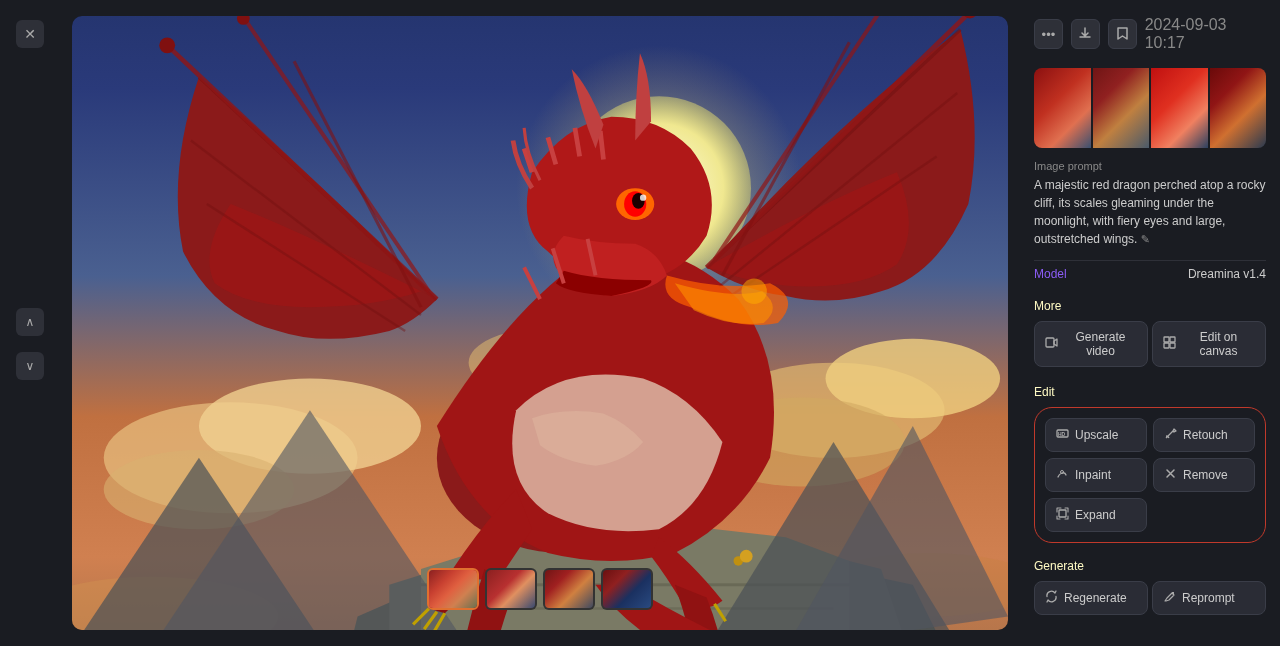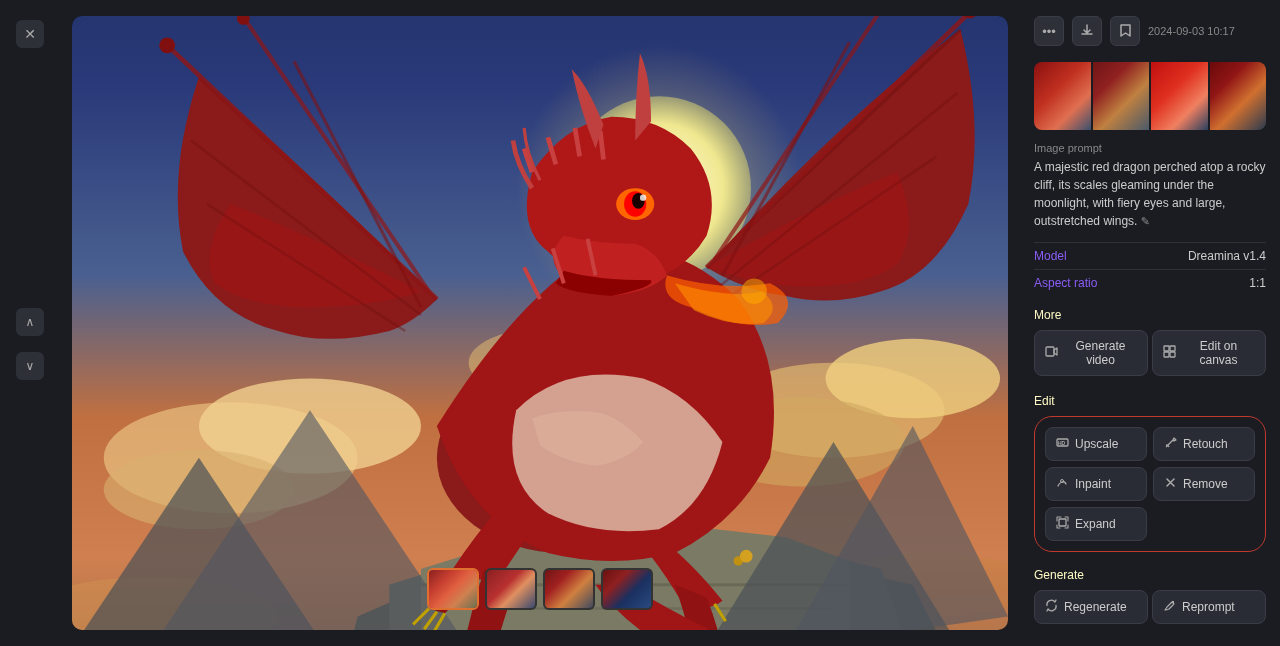--- a/index.html
+++ b/index.html
@@ -127,21 +127,21 @@
       border: 1px solid #3a3d48;
       border-radius: 6px;
       color: #aaa;
       cursor: pointer;
       display: flex;
       align-items: center;
       justify-content: center;
       font-size: 13px;
     }
     .timestamp {
-      font-size: 11px;
+      font-size: 16px;
       color: #888;
     }
 
     
     .sidebar-image-strip {
       width: 100%;
       height: 80px;
       border-radius: 8px;
       overflow: hidden;
       display: flex;
@@ -470,24 +470,20 @@
     <div class="prompt-text">
       <span>A majestic red dragon perched atop a rocky cliff, its scales gleaming under the moonlight, with fiery eyes and large, outstretched wings.</span>
       <span class="prompt-edit-icon"> ✎</span>
     </div>
   </div>
 
   <div>
     <div class="meta-row">
       <span class="meta-key">Model</span>
       <span class="meta-val">Dreamina v1.4</span>
-    </div>
-    <div class="meta-row">
-      <span class="meta-key">Aspect ratio</span>
-      <span class="meta-val">1:1</span>
     </div>
   </div>
 
   <div>
     <div class="section-title">More</div>
     <div class="action-row">
       <button class="action-btn">
         <span class="btn-icon">
           <svg width="13" height="13" viewBox="0 0 13 13" fill="none">
             <rect x="1" y="2" width="8" height="9" rx="1" stroke="#aaa" stroke-width="1.3"></rect>

